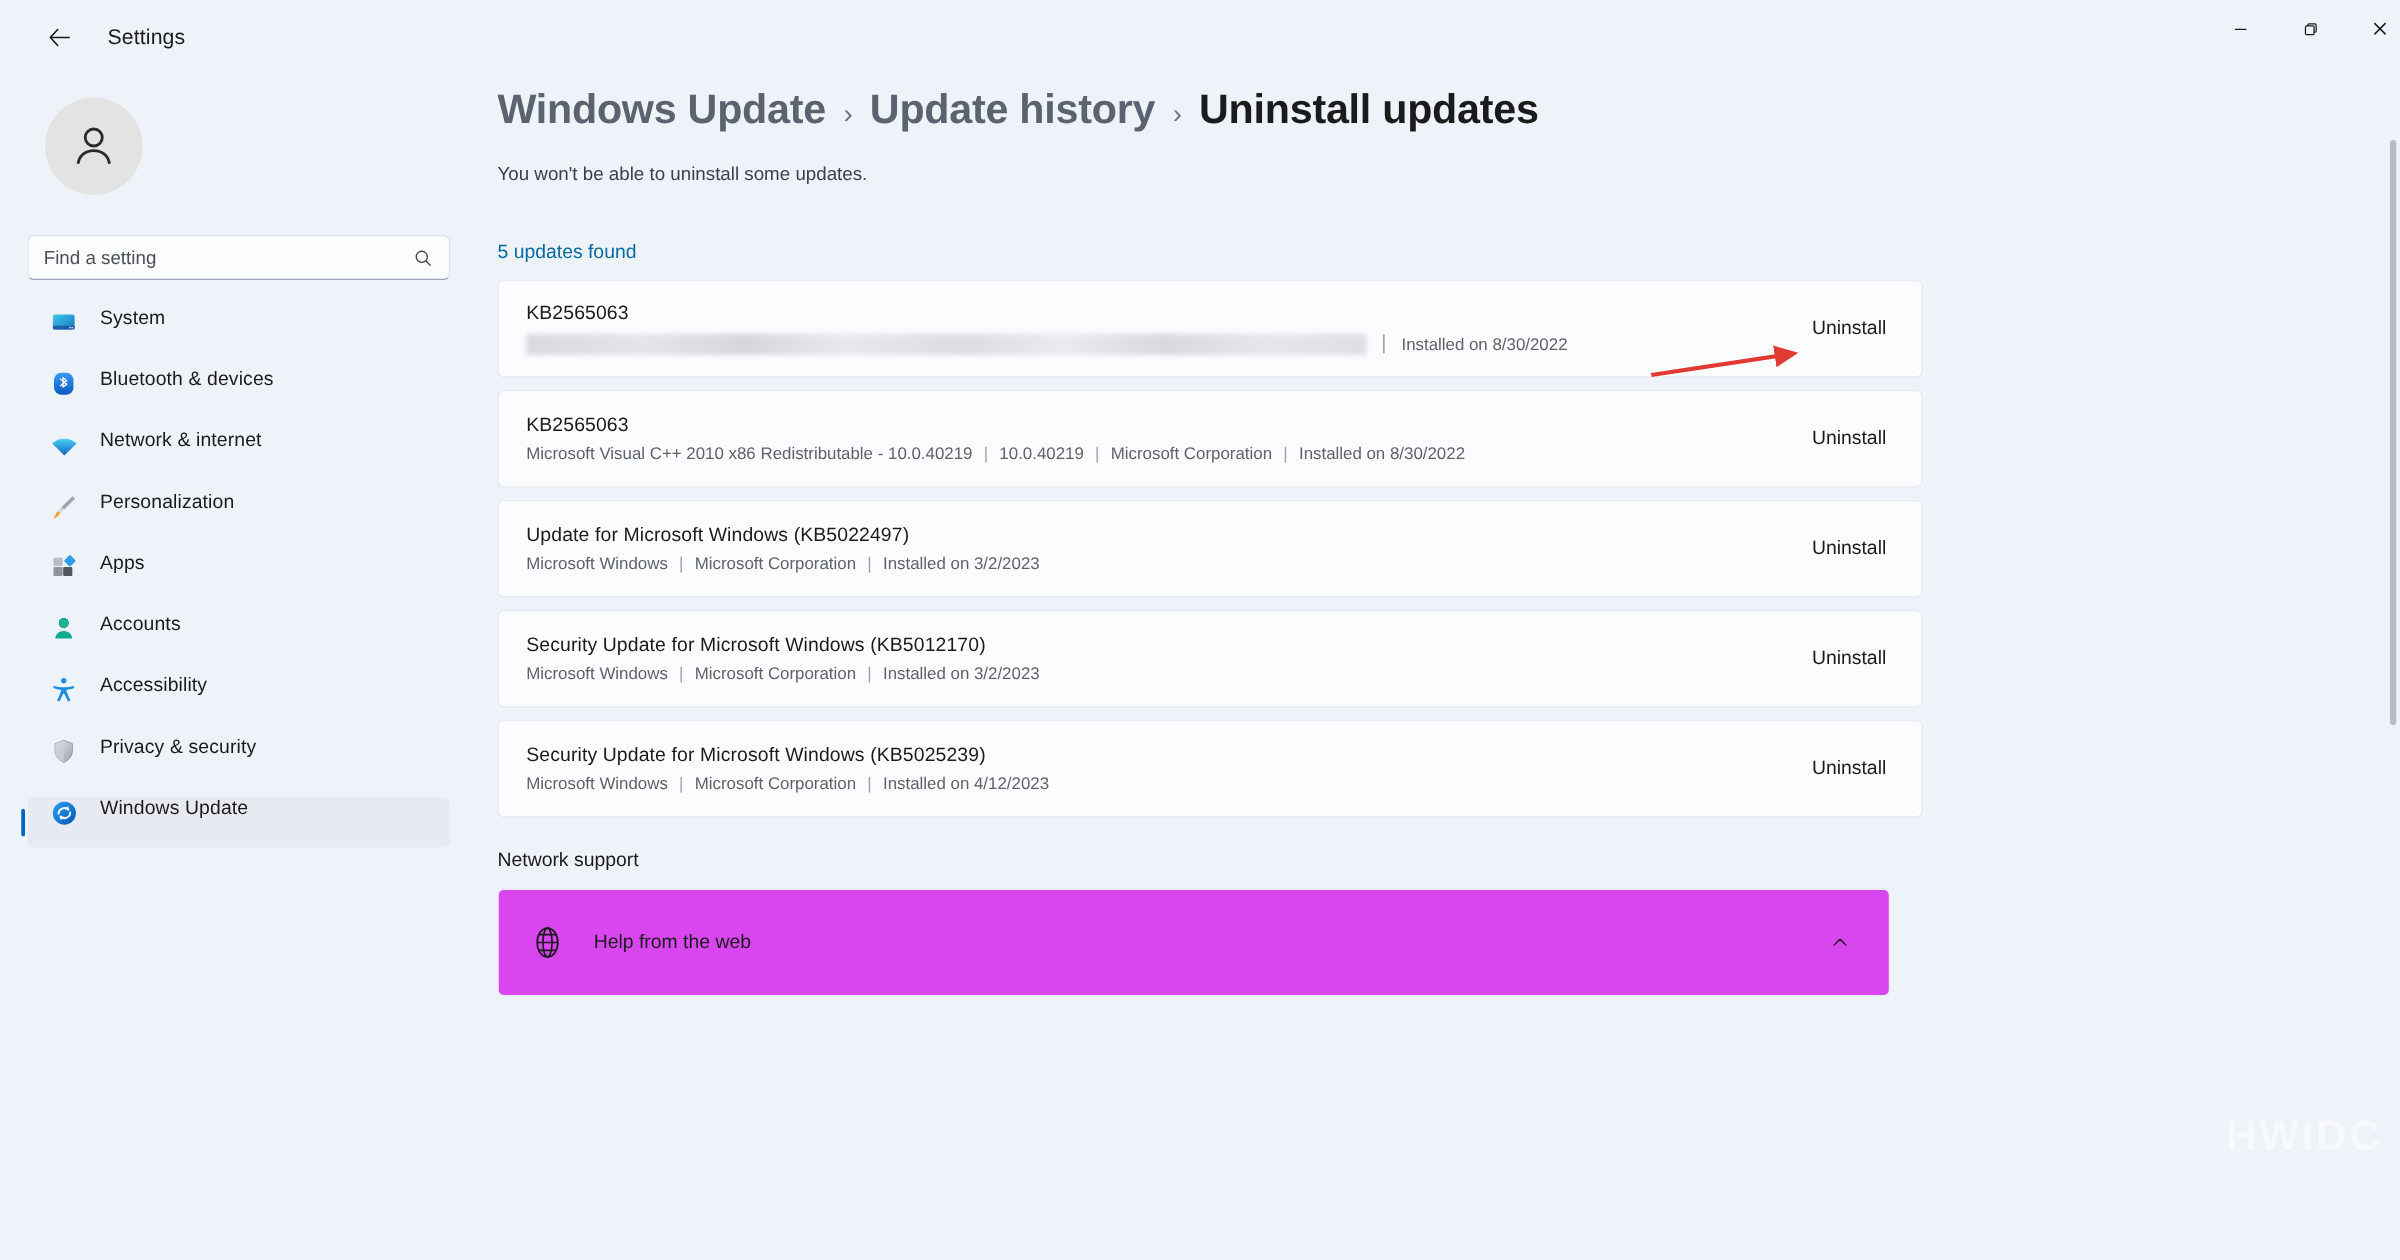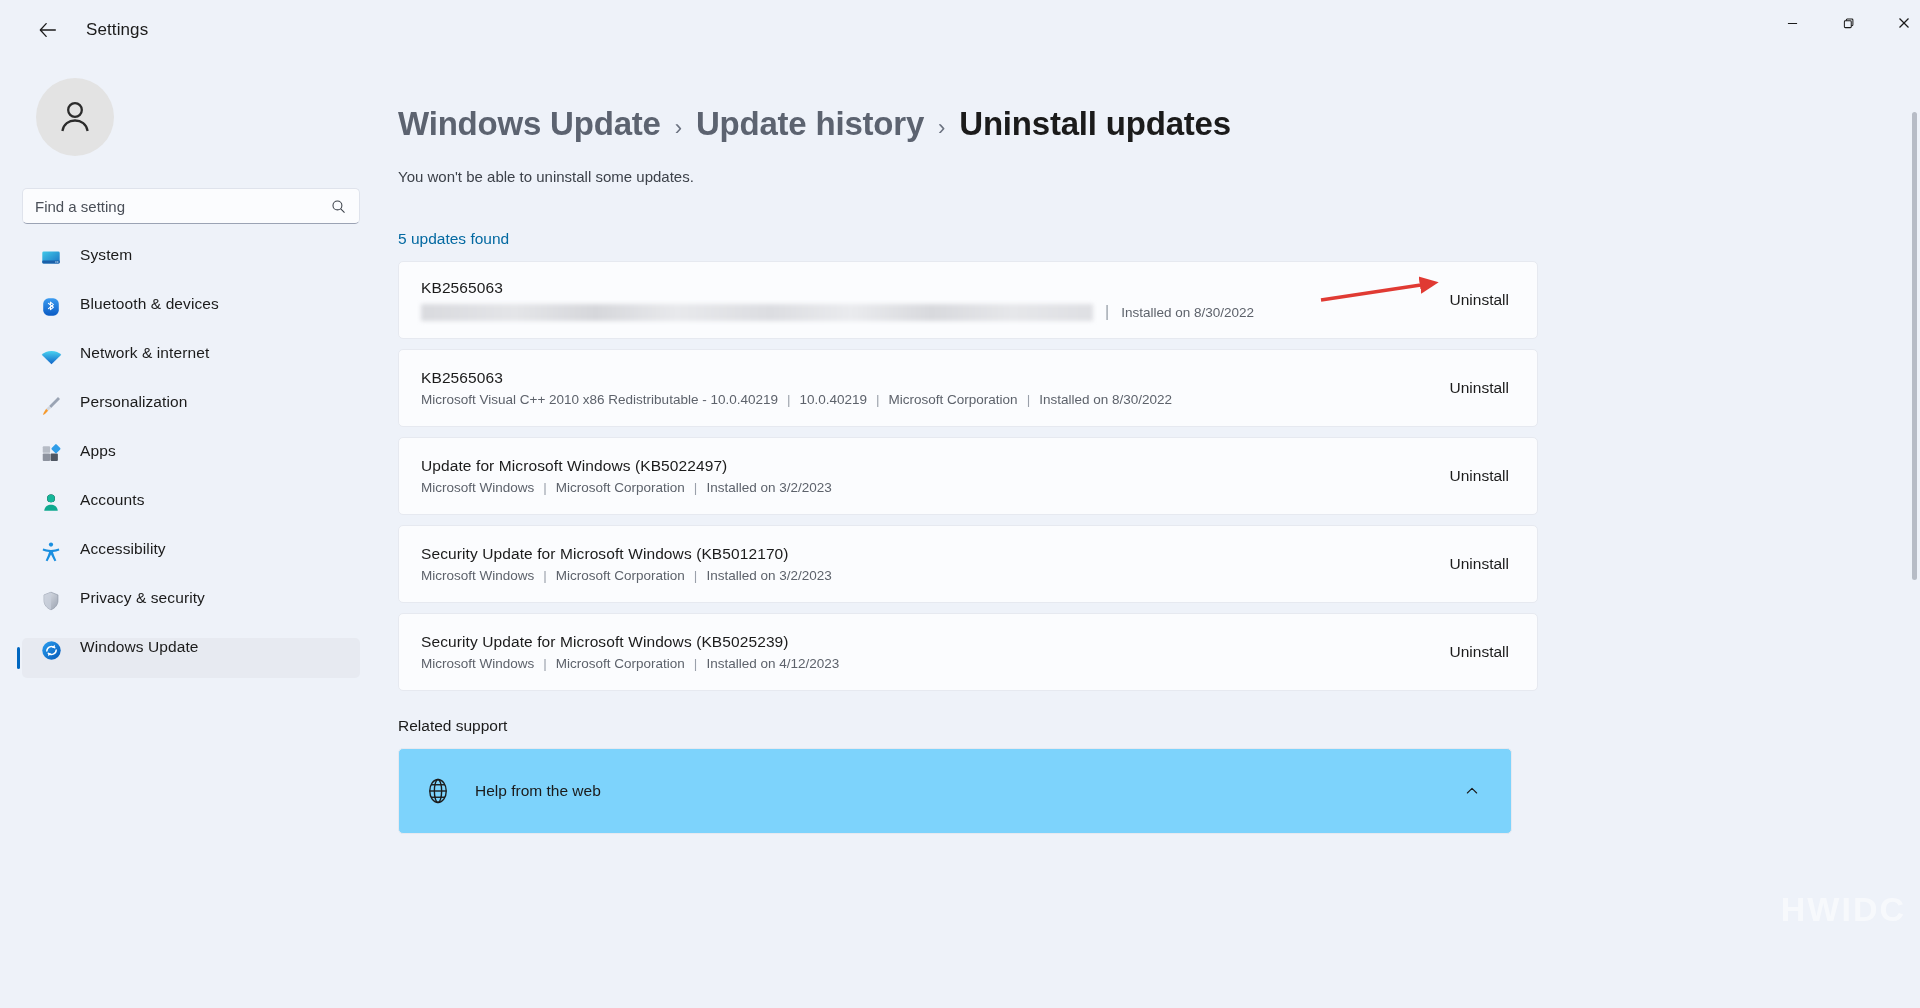--- a/index.html
+++ b/index.html
@@ -72,21 +72,21 @@
   
   .content {
     position: absolute; left: 398px; top: 60px; width: 1522px; height: 948px;
     overflow: hidden;
   }
   .breadcrumb {
     display: flex; align-items: baseline; gap: 14px;
     margin-top: 8px; font-size: 33px; font-weight: 600; letter-spacing: -.2px;
   }
   .crumb { color: #5c6370; cursor: pointer; }
-  .crumb.current { color: #1b1b1b; cursor: default; margin-top: 37px; }
+  .crumb.current { color: #1b1b1b; cursor: default; }
   .crumb-sep { color: #6b7280; font-size: 22px; font-weight: 400; }
   .subtitle { margin-top: 25px; font-size: 15px; color: #3c4149; }
   .count-label { margin-top: 45px; font-size: 15.5px; color: #0369a1; }
 
   .cards { margin-top: 13px; width: 1140px; }
   .card {
     position: relative; background: #fbfcfe;
     border: 1px solid #e6e9f0; border-radius: 5px;
     margin-bottom: 10px; min-height: 78px;
     display: flex; align-items: center; padding: 0 28px 0 22px;
@@ -106,21 +106,21 @@
     filter: blur(2.2px); border-radius: 1px;
   }
   .uninstall-link {
     font-size: 15.5px; color: #1b1b1b; cursor: pointer;
     flex: 0 0 auto; margin-left: 22px;
   }
 
   .section-title { margin-top: 26px; font-size: 15.5px; color: #1b1b1b; }
   .support-card {
     margin-top: 13px; width: 1114px; height: 86px;
-    background: #7dd3fc; border: 1px solid #e6e9f0; border-radius: 5px;
+    background: #d946ef; border: 1px solid #e6e9f0; border-radius: 5px;
     display: flex; align-items: center; padding: 0 22px 0 24px;
   }
   .support-icon { width: 30px; height: 30px; margin-right: 22px; flex: 0 0 30px; }
   .support-label { flex: 1; font-size: 15.5px; color: #1b1b1b; }
   .chevron-btn {
     width: 34px; height: 34px; display: flex; align-items: center; justify-content: center;
     border-radius: 4px; cursor: pointer;
   }
 
   
@@ -407,21 +407,21 @@
             <span>Microsoft Corporation</span>
             <span class="meta-sep">|</span>
             <span>Installed on 4/12/2023</span>
           </div>
         </div>
         <div class="uninstall-link">Uninstall</div>
       </div>
 
     </div>
 
-    <div class="section-title">Related support</div>
+    <div class="section-title">Network support</div>
 
     <div class="support-card">
       <span class="support-icon">
         <svg width="30" height="30" viewBox="0 0 24 24" fill="none" stroke="#1b1b1b" stroke-width="1.1">
           <ellipse cx="12" cy="12" rx="6.6" ry="9.2"></ellipse>
           <ellipse cx="12" cy="12" rx="2.9" ry="9.2"></ellipse>
           <line x1="5.4" y1="12" x2="18.6" y2="12"></line>
           <line x1="6.6" y1="7" x2="17.4" y2="7"></line>
           <line x1="6.6" y1="17" x2="17.4" y2="17"></line>
         </svg>

